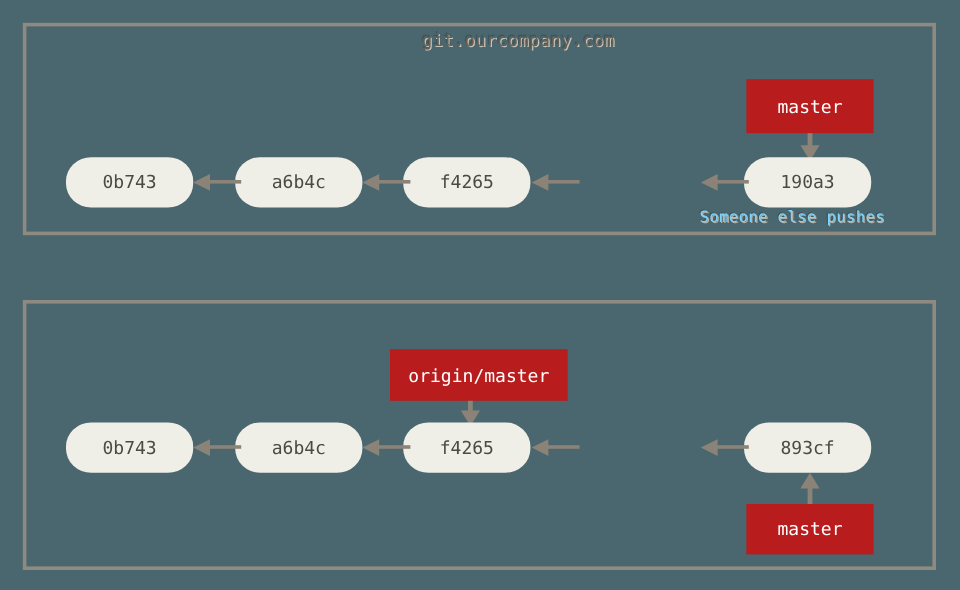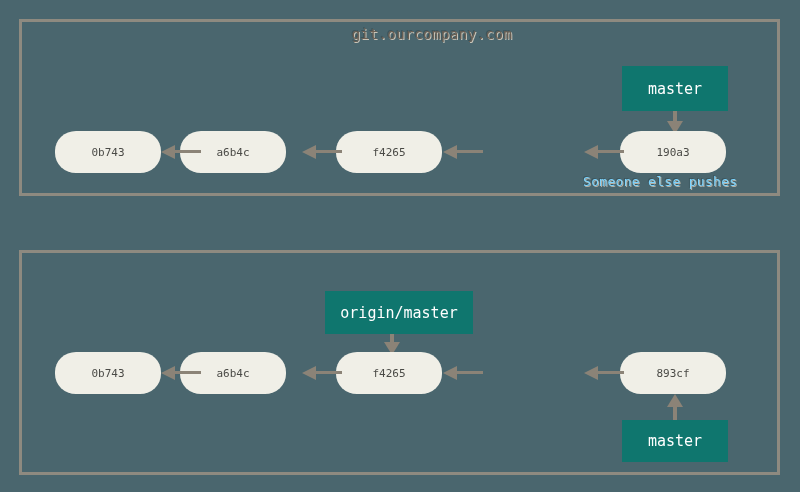--- a/index.html
+++ b/index.html
@@ -46,36 +46,36 @@
   
   .commit {
     position: absolute;
     width: 106px;
     height: 42px;
     background: #f0efe7;
     border-radius: 21px / 20px;
     display: flex;
     align-items: center;
     justify-content: center;
-    font-size: 11px;
+    font-size: 15px;
     color: #4a4a46;
     box-sizing: border-box;
   }
   .row-top    { top: 131px; }
   .row-bottom { top: 352px; }
   .col1 { left: 55px;  }
-  .col2 { left: 180px; text-align: right; }
+  .col2 { left: 196px; text-align: right; }
   .col3 { left: 336px; text-align: center; }
   .col4 { left: 478px; }
   .col5 { left: 620px; }
 
   
   .ref-box {
     position: absolute;
-    background: #0f766e;
+    background: #b91c1c;
     display: flex;
     align-items: center;
     justify-content: center;
     color: #ffffff;
     font-size: 15px;
     box-sizing: border-box;
     white-space: nowrap;
   }
   #ref-remote-master { left: 622px; top: 66px;  width: 106px; height: 45px; }
   #ref-origin-master { left: 325px; top: 291px; width: 148px; height: 43px; }

